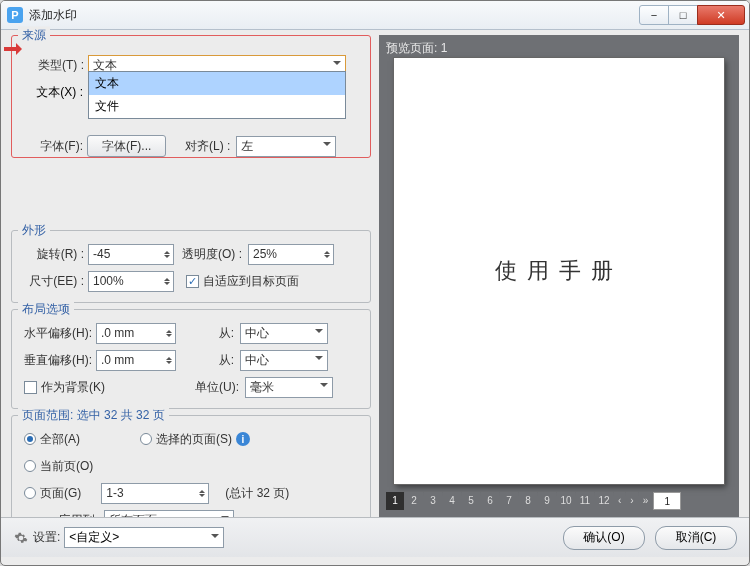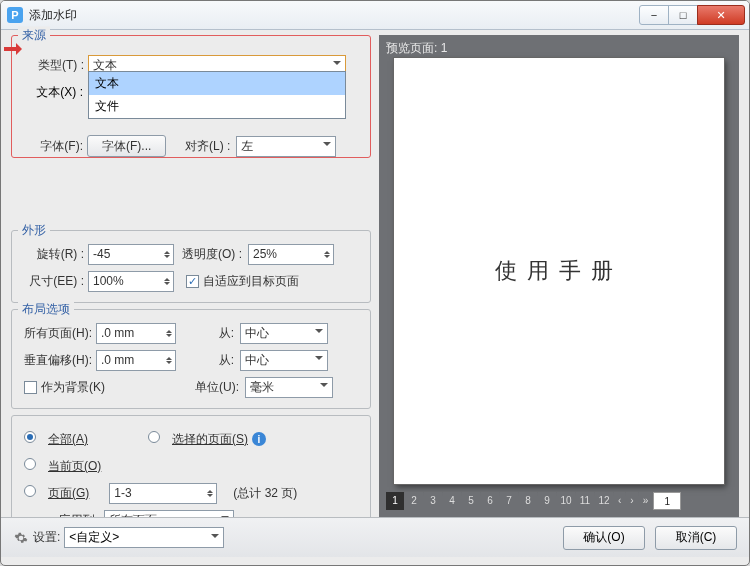--- a/index.html
+++ b/index.html
@@ -29,21 +29,21 @@
   .combo { position:relative; flex:0 0 auto; height:21px; border:1px solid #8e9ba8; background:#fff; display:flex; align-items:center; padding:0 18px 0 4px; font-size:12px; }
   .combo::after { content:""; position:absolute; right:4px; top:50%; transform:translateY(-50%); border:4px solid transparent; border-top-color:#555; }
   .combo.hilite { border-color:#d99a3a; }
   .spinner { position:relative; height:21px; border:1px solid #8e9ba8; background:#fff; display:flex; align-items:center; padding:0 16px 0 4px; font-size:12px; }
   .spinner::before, .spinner::after { content:""; position:absolute; right:3px; width:0; height:0; border:3px solid transparent; }
   .spinner::before { top:3px; border-bottom-color:#555; }
   .spinner::after { bottom:3px; border-top-color:#555; }
   .btn { height:22px; border:1px solid #8e9ba8; background:linear-gradient(#fbfbfb,#e5e7ea); border-radius:3px; font-size:12px; padding:0 14px; display:inline-flex; align-items:center; justify-content:center; }
   .chk { display:inline-flex; align-items:center; font-size:12px; gap:4px; }
   .chk .box { width:13px; height:13px; border:1px solid #7a8a99; background:#fff; display:inline-flex; align-items:center; justify-content:center; font-size:11px; color:#2a6db5; }
-  .radio { display:inline-flex; align-items:flex-start; font-size:12px; gap:12px;text-decoration:underline; }
+  .radio { display:inline-flex; align-items:center; font-size:12px; gap:4px; }
   .radio .dot { width:12px; height:12px; border:1px solid #7a8a99; border-radius:50%; background:#fff; display:inline-flex; align-items:center; justify-content:center; }
   .radio .dot.on::after { content:""; width:6px; height:6px; background:#2a6db5; border-radius:50%; }
   .info-icon { width:14px; height:14px; border-radius:50%; background:#3a86d6; color:#fff; font-size:10px; font-weight:bold; display:inline-flex; align-items:center; justify-content:center; margin-left:4px; }
 
   .arrow-mark { position:absolute; left:-8px; top:8px; width:22px; height:10px; }
   .arrow-mark .shaft { position:absolute; left:0; top:3px; width:14px; height:4px; background:#d93a39; }
   .arrow-mark .head { position:absolute; left:12px; top:-1px; width:0; height:0; border:6px solid transparent; border-left-color:#d93a39; }
 
   
   .dropdown { position:absolute; background:#fff; border:1px solid #7a8a99; font-size:12px; z-index:50; }
@@ -58,21 +58,21 @@
   .pagebar .pnum { width:18px; height:18px; line-height:18px; text-align:center; background:#6e7074; }
   .pagebar .pnum.cur { background:#2f2f2f; color:#fff; }
   .pagebar .nav { background:#6e7074; padding:0 4px; height:18px; line-height:18px; }
   .pagebar .pinput { width:28px; height:18px; background:#fff; border:1px solid #999; color:#222; text-align:center; font-size:10px; }
 
   
   .footer { position:absolute; left:0; right:0; bottom:8px; height:40px; border-top:1px solid #b8bcc0; background:linear-gradient(#f0f1f3,#e3e5e8); display:flex; align-items:center; padding:0 12px; }
   .footer .gear { width:16px; height:16px; display:inline-flex; align-items:center; justify-content:center; color:#666; margin-right:4px; }
   .footer .setlabel { font-size:12px; color:#333; margin-right:4px; }
   .footer .right { margin-left:auto; display:flex; gap:10px; }
-  .footer .fbtn { width:82px; height:24px; border:1px solid #8e9ba8; border-radius:3px; background:linear-gradient(#fbfbfb,#e5e7ea); font-size:12px; display:flex; align-items:center; justify-content:center; }
+  .footer .fbtn { width:82px; height:24px; border:1px solid #8e9ba8; border-radius:11px; background:linear-gradient(#fbfbfb,#e5e7ea); font-size:12px; display:flex; align-items:center; justify-content:center; }
 </style>
 </head>
 <body>
 
 <div class="window">
 
   <div class="titlebar">
     <span class="ticon">P</span>
     <span>添加水印</span>
     <div class="tbtns">
@@ -140,21 +140,21 @@
           <label class="chk">
             <span class="box">✓</span>
             <span>自适应到目标页面</span>
           </label>
         </div>
       </div>
 
       <div class="group">
         <span class="group-title">布局选项</span>
         <div class="row">
-          <span class="lbl2">所有页面(H):</span>
+          <span class="lbl2">水平偏移(H):</span>
           <div class="spinner" style="width:80px;">.0 mm</div>
           <span style="width:40px; text-align:right; margin:0 6px 0 18px;">从:</span>
           <div class="combo" style="width:88px;">
             <span>中心</span>
           </div>
         </div>
         <div class="row">
           <span class="lbl2">垂直偏移(H):</span>
           <div class="spinner" style="width:80px;">.0 mm</div>
           <span style="width:40px; text-align:right; margin:0 6px 0 18px;">从:</span>
@@ -168,20 +168,21 @@
             <span>作为背景(K)</span>
           </label>
           <span style="width:52px; text-align:right; margin:0 6px 0 82px;">单位(U):</span>
           <div class="combo" style="width:88px;">
             <span>毫米</span>
           </div>
         </div>
       </div>
 
       <div class="group">
+        <span class="group-title">页面范围: 选中 32 共 32 页</span>
         <div class="row">
           <label class="radio" style="margin-left:4px;">
             <span class="dot on"></span>
             <span>全部(A)</span>
           </label>
           <label class="radio" style="margin-left:60px;">
             <span class="dot"></span>
             <span>选择的页面(S)</span>
           </label>
           <span class="info-icon">i</span>

